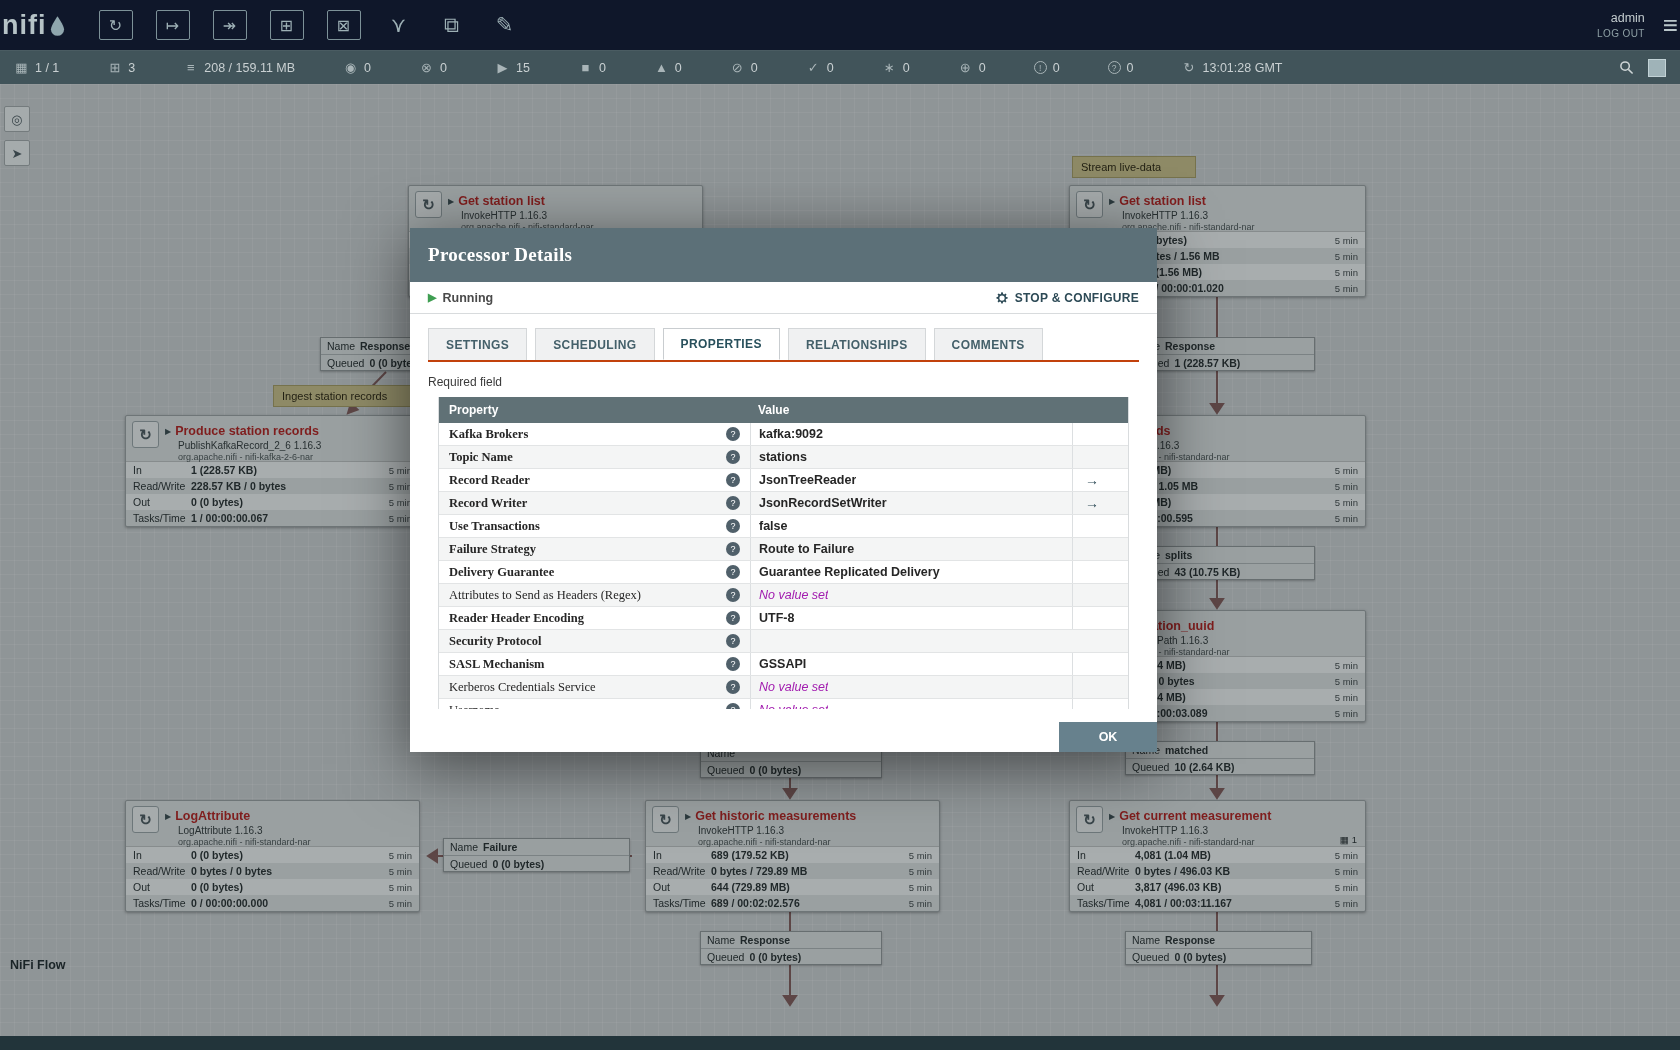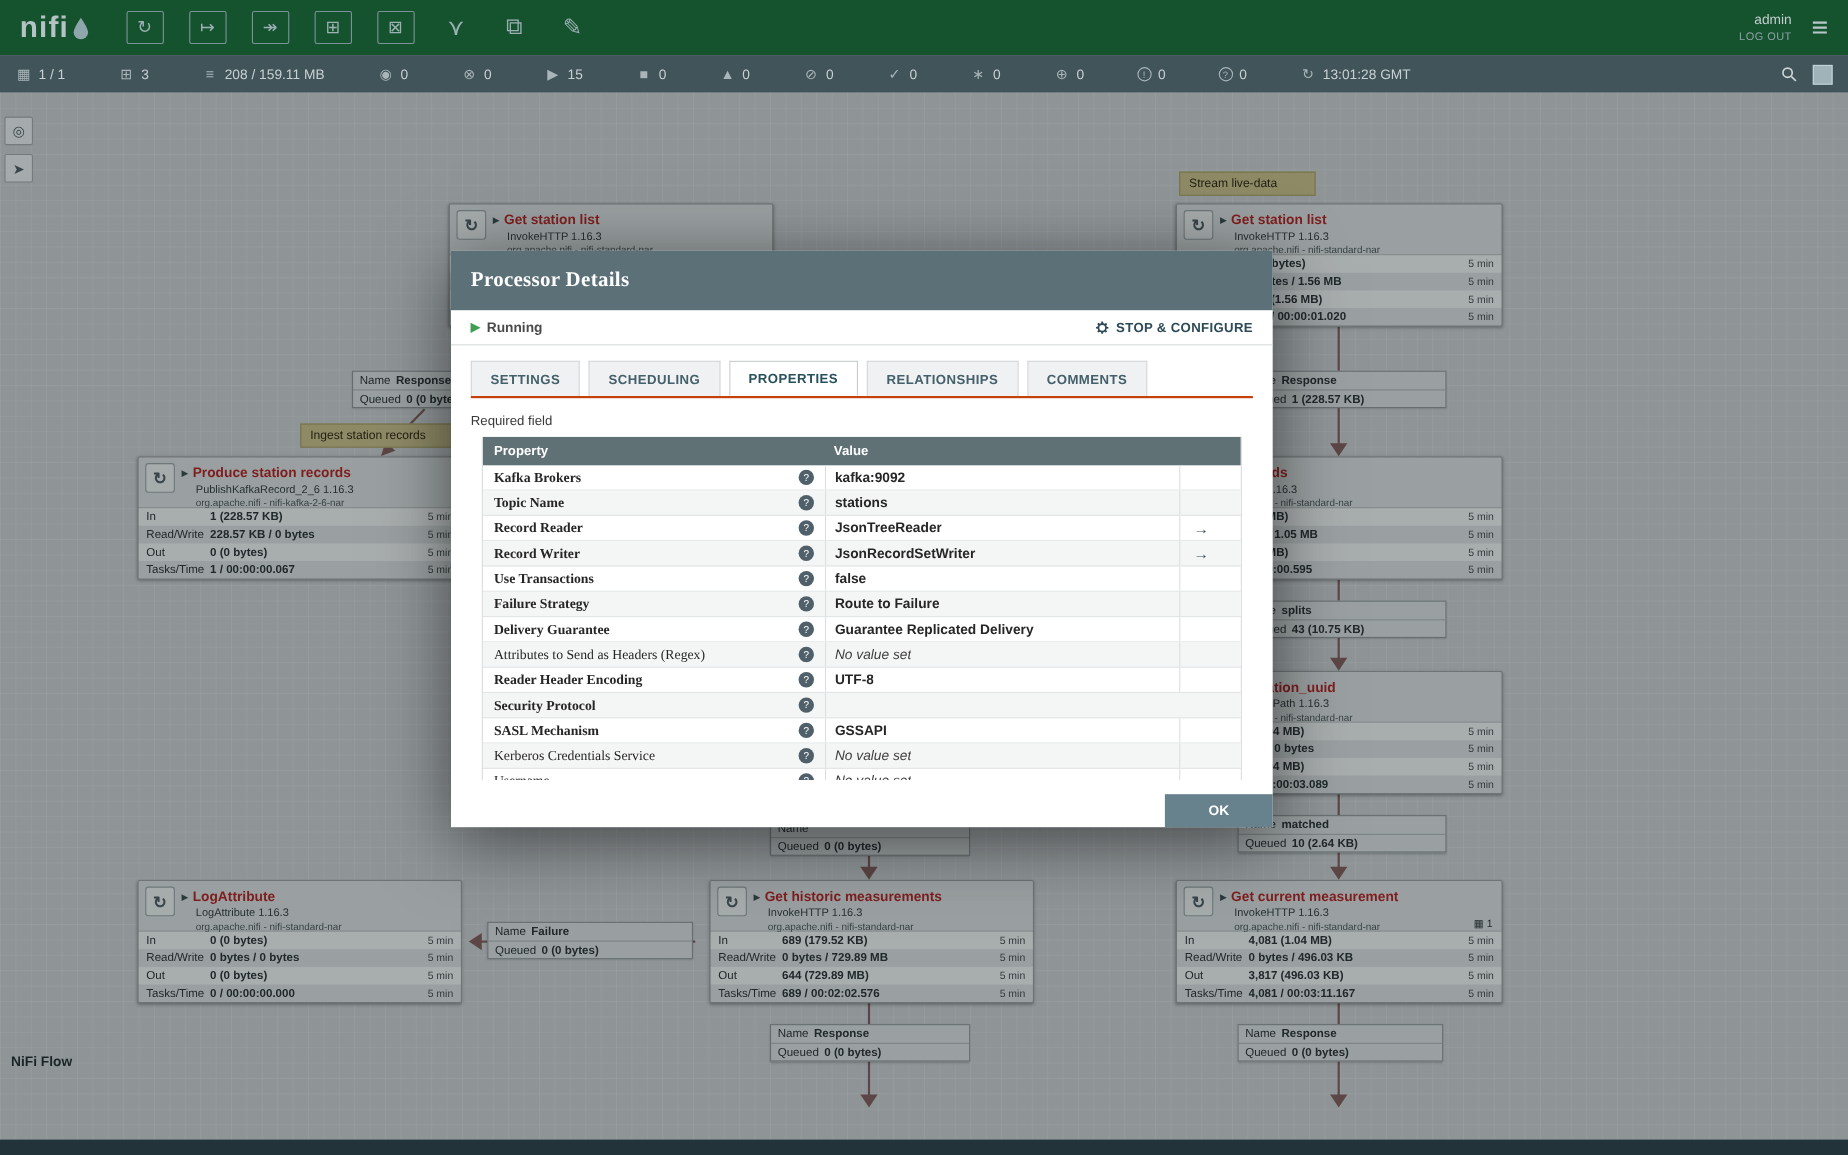--- a/index.html
+++ b/index.html
@@ -7,21 +7,21 @@
   body{position:relative;background:#8f9597}
 
   
   .canvas{position:absolute;inset:0;background:#8f9597;
     background-image:linear-gradient(rgba(255,255,255,.05) 1px,transparent 1px),
                      linear-gradient(90deg,rgba(255,255,255,.05) 1px,transparent 1px);
     background-size:14px 14px}
   .wires{position:absolute;left:0;top:0;z-index:1;pointer-events:none}
 
   
-  .topbar{position:absolute;top:0;left:0;right:0;height:50px;background:#14532d;display:flex;align-items:center;padding:0 18px;z-index:5}
+  .topbar{position:absolute;top:0;left:0;right:0;height:50px;background:#0f172a;display:flex;align-items:center;padding:0 2px;z-index:5}
   .logo{display:flex;align-items:center;gap:3px;margin-right:34px}
   .logo-text{color:#b6c3c6;font-size:27px;font-weight:bold;letter-spacing:1px}
   .tool-icons{display:flex;gap:23px;align-items:center}
   .tbox{width:34px;height:30px;border:1px solid #7d9298;border-radius:2px;color:#9db0b5;display:flex;align-items:center;justify-content:center;font-size:16px}
   .tglyph{color:#9db0b5;font-size:21px;width:30px;text-align:center}
   .top-right{margin-left:auto;display:flex;align-items:center;gap:18px}
   .user-block{text-align:right}
   .user-name{color:#c3ccce;font-size:12.5px}
   .logout{color:#8ea0a5;font-size:10px;margin-top:3px;cursor:pointer;letter-spacing:.4px}
   .burger{color:#b9c6c9;font-size:26px;line-height:1;cursor:pointer}
@@ -77,21 +77,21 @@
   .col2{flex:none;width:322px;display:flex;align-items:center;height:100%;padding-left:8px}
   .col3{flex:1;display:flex;align-items:center;height:100%;padding-left:12px}
   .p-head .col1{padding-left:10px}
   .p-body .col2,.p-body .col3{border-left:1px solid #dcdfe1}
   .p-row{display:flex;height:23px;align-items:center;border-bottom:1px solid #e2e4e5;font-size:12.5px;color:#262626}
   .p-body .p-row:nth-child(even){background:#f4f5f5}
   .p-name{font-family:"Liberation Serif",serif;font-weight:bold;padding-left:10px;flex:1;white-space:nowrap;overflow:hidden}
   .p-name.optional{font-weight:normal}
   .p-help{flex:none;width:14px;height:14px;border-radius:50%;background:#50606a;color:#fff;font-size:9px;display:flex;align-items:center;justify-content:center;margin-right:10px;cursor:pointer}
   .p-val{font-weight:bold;white-space:nowrap;overflow:hidden}
-  .p-val.unset{font-weight:normal;font-style:italic;color:#404040}
+  .p-val.unset{font-weight:normal;font-style:italic;color:#a21caf}
   .goto{color:#2d4a56;font-weight:bold;font-size:14px;cursor:pointer}
   .ok-btn{position:absolute;right:0;bottom:0;width:98px;height:30px;background:#67818d;color:#fff;font-size:12.5px;font-weight:bold;border:none;display:flex;align-items:center;justify-content:center;cursor:pointer;font-family:"Liberation Sans",sans-serif}
 </style>
 </head>
 <body>
 
 <div class="canvas">
 
   <svg class="wires" width="1680" height="1050">
     <g stroke="#5d4646" stroke-width="2" fill="#5d4646">

